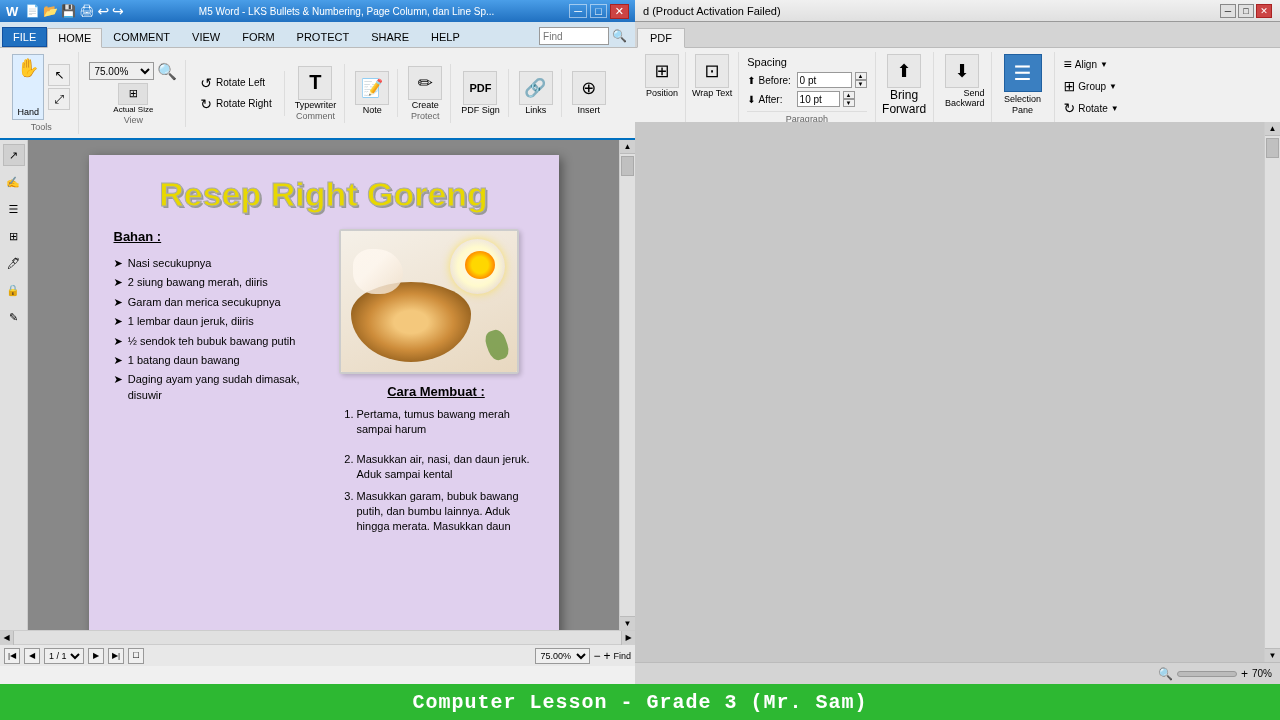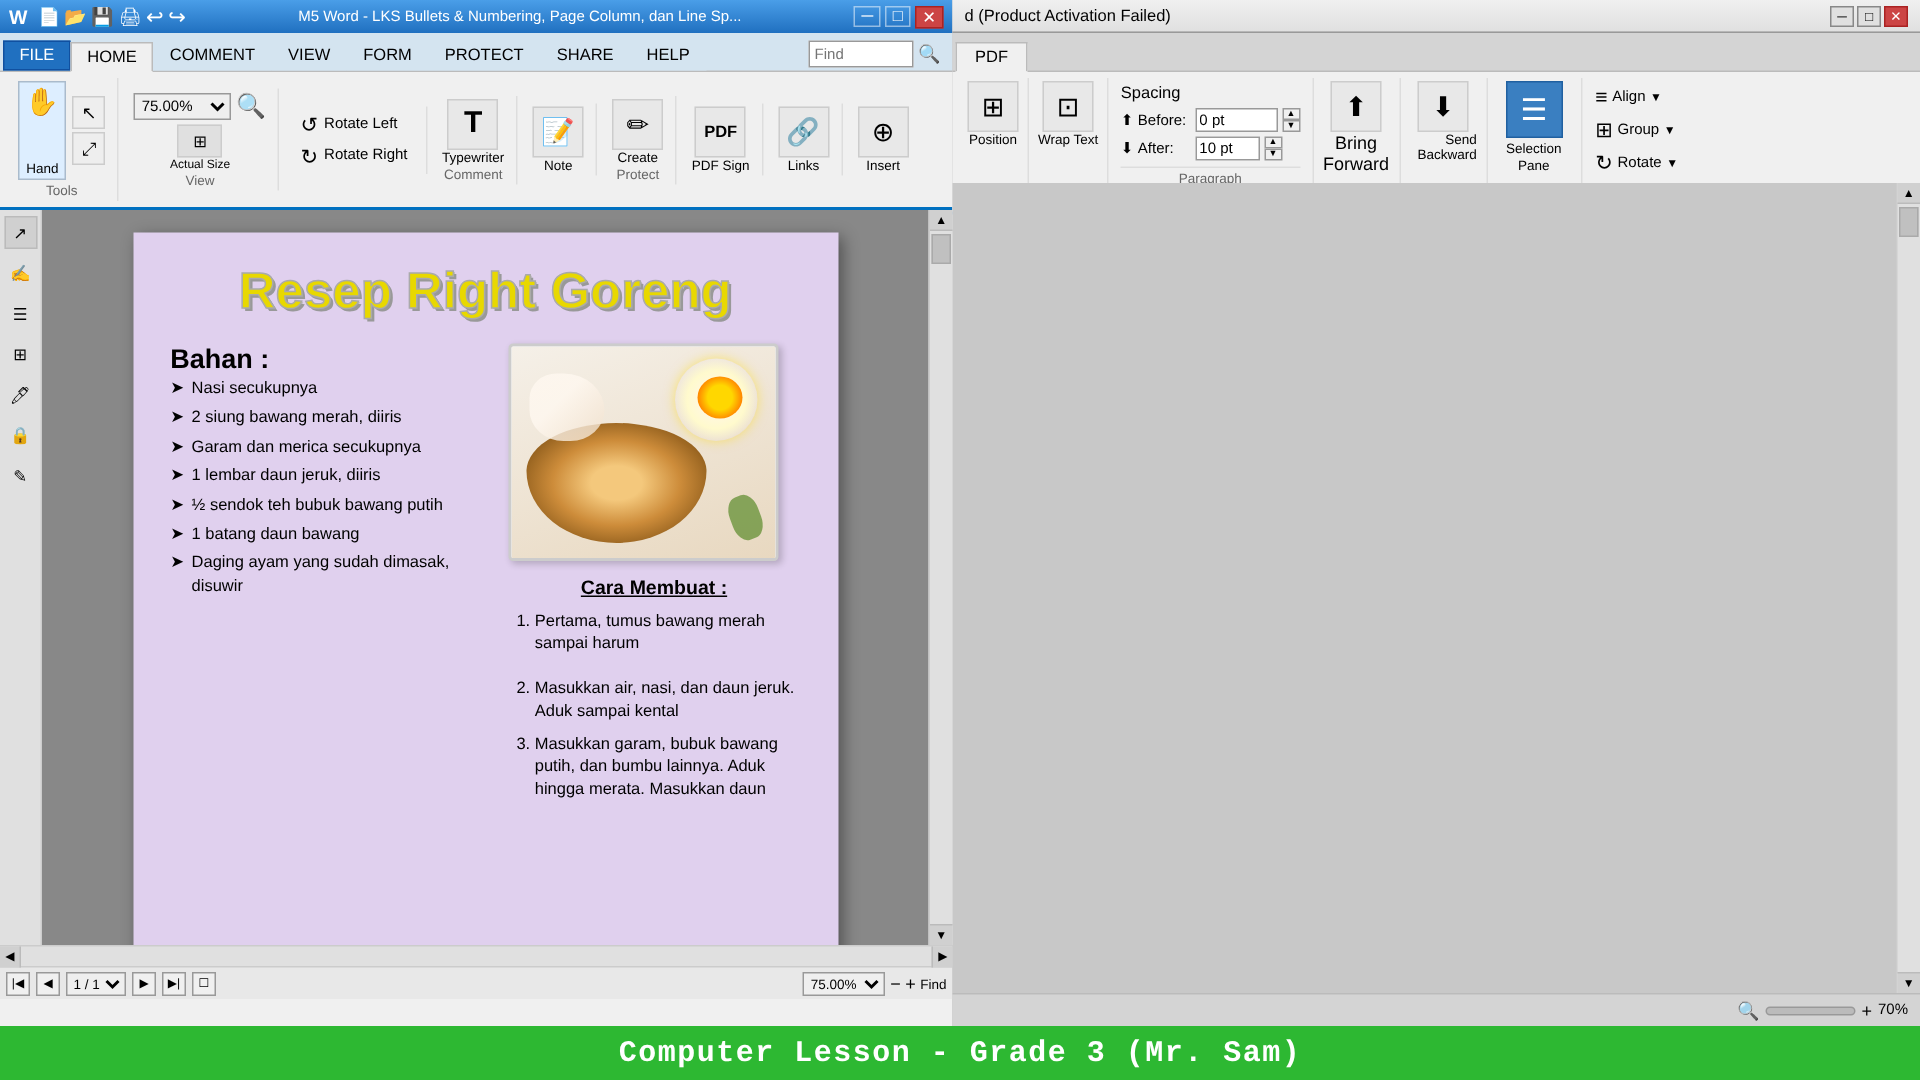--- a/index.html
+++ b/index.html
@@ -142,21 +142,21 @@
 
       <div style="width:470px;min-height:550px;background:#e0d0ee;box-shadow:3px 3px 10px rgba(0,0,0,0.4);padding:20px 25px;position:relative;">
 
         <div style="text-align:center;margin-bottom:15px;">
           <span style="font-family:'Comic Sans MS',cursive,sans-serif;font-size:34px;font-weight:bold;color:#e8d800;text-shadow:2px 2px 0 #999,1px 1px 0 #bbb;-webkit-text-stroke:1px #aaa;">Resep Right Goreng</span>
         </div>
 
         <div style="display:flex;gap:15px;">
 
           <div style="flex:1;">
-            <div style="font-weight:bold;font-size:18px;margin-bottom:2px;">Bahan :</div>
+            <div style="font-weight:bold;text-decoration:underline;font-size:13px;margin-bottom:12px;">Bahan :</div>
             <ul style="list-style:none;padding:0;">
               <li style="display:flex;gap:5px;font-size:11px;margin-bottom:4px;line-height:1.4;">
                 <span style="flex-shrink:0;">➤</span>
                 <span>Nasi secukupnya</span>
               </li>
               <li style="display:flex;gap:5px;font-size:11px;margin-bottom:4px;line-height:1.4;">
                 <span style="flex-shrink:0;">➤</span>
                 <span>2 siung bawang merah, diiris</span>
               </li>
               <li style="display:flex;gap:5px;font-size:11px;margin-bottom:4px;line-height:1.4;">

